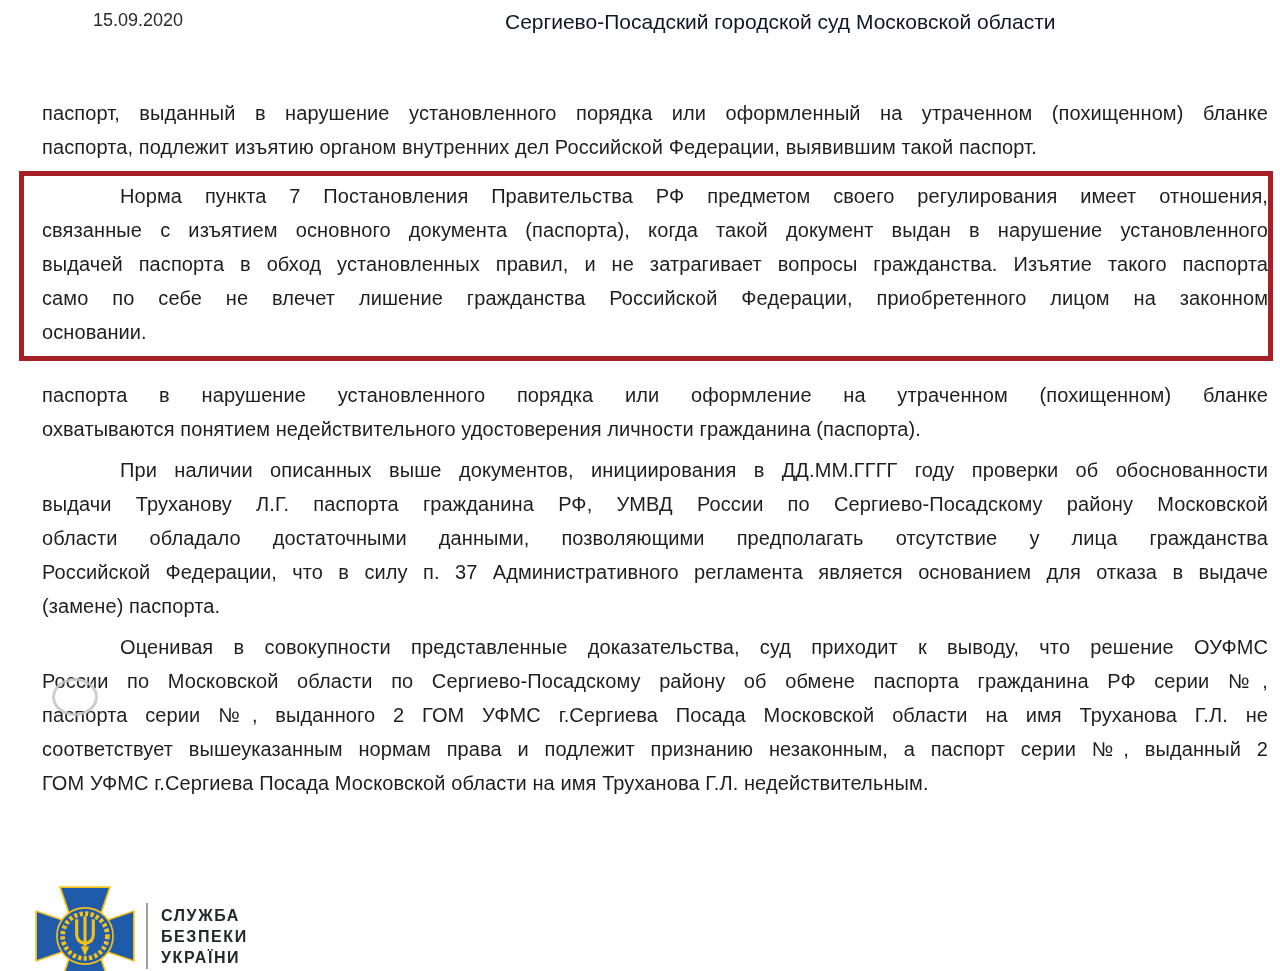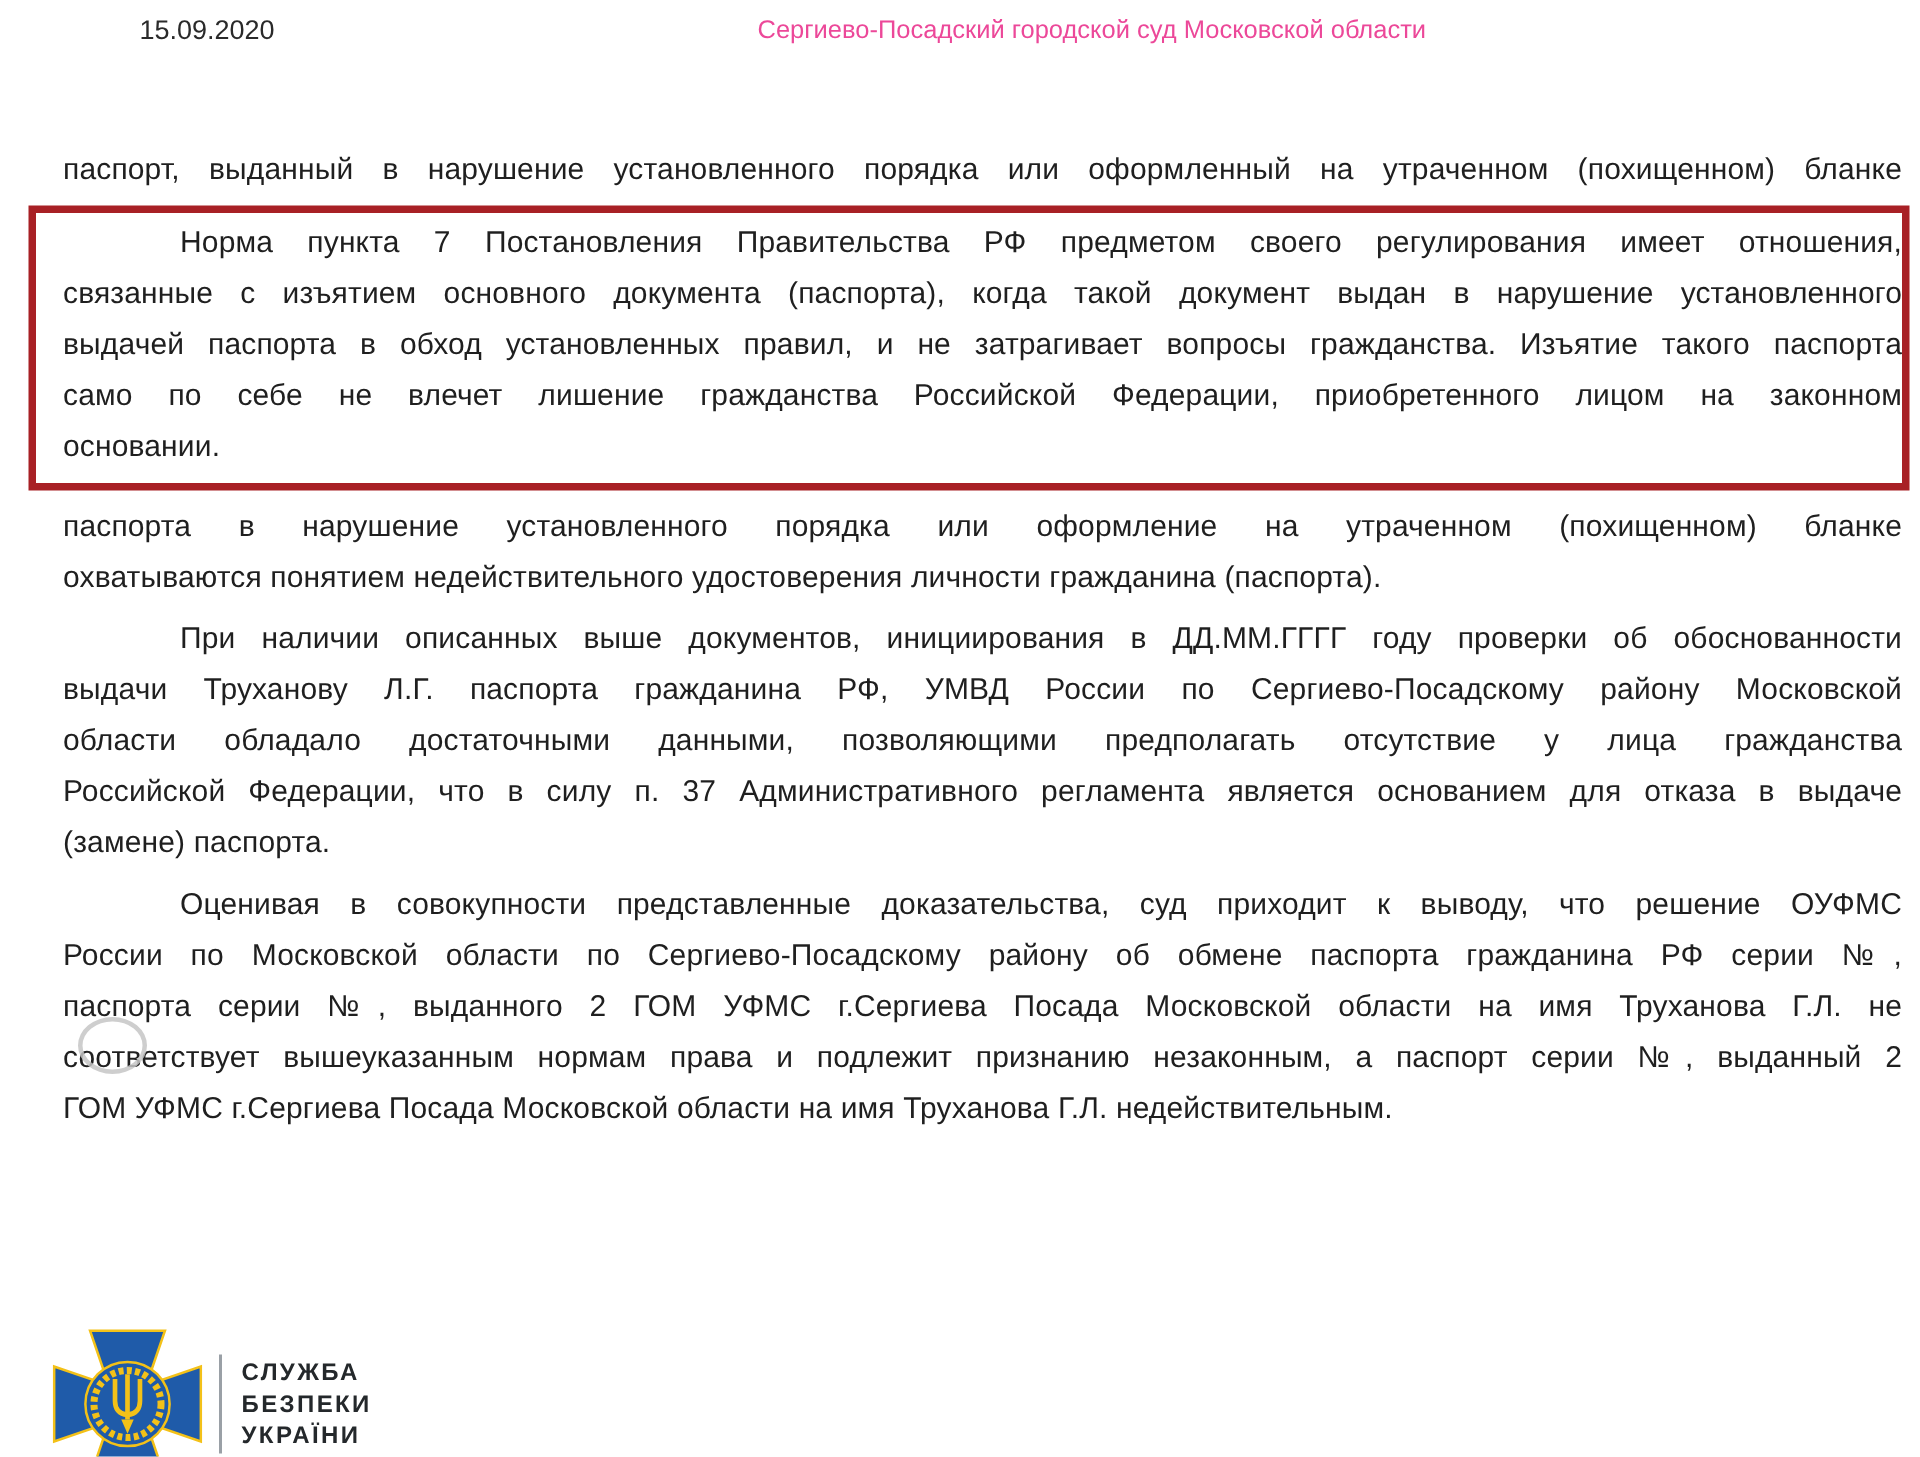--- a/index.html
+++ b/index.html
@@ -12,40 +12,40 @@
     overflow: hidden;
   }
 
   
   .hdr-date {
     position: absolute; left: 93px; top: 10px;
     font-size: 18px; color: #2a2a2a;
   }
   .hdr-court {
     position: absolute; left: 505px; top: 10px;
-    font-size: 17px; color: #ec4899;
+    font-size: 21px; color: #0f172a;
   }
 
   
   .doc-body {
     position: absolute; left: 42px; top: 96px; width: 1226px;
     font-size: 20px; line-height: 34px;
     letter-spacing: 0.1px;
   }
   .para { margin: 0 0 7px 0; }
   .line {
     height: 34px; overflow: hidden;
     text-align: justify;
     text-align-last: justify;
   }
   .line.last { text-align-last: left; }
   .line.indent { text-indent: 78px; }
 
   .highlight-box {
-    margin: 0 -5px 7px -23px;
+    margin: 0 -5px 17px -23px;
     border: 5px solid var(--hl, #a82025);
     padding: 3px 0 7px 18px;
     background: transparent;
   }
   .highlight-box .para { margin: 0; }
 
   
   .punch-ring {
     position: absolute; left: 52px; top: 678px;
     width: 40px; height: 32px;
@@ -75,20 +75,21 @@
 </style>
 </head>
 <body>
 
 <div class="hdr-date">15.09.2020</div>
 <div class="hdr-court">Сергиево-Посадский городской суд Московской области</div>
 
 <div class="doc-body">
     <div class="para">
       <div class="line">паспорт, выданный в нарушение установленного порядка или оформленный на утраченном (похищенном) бланке</div>
+      <div class="line last">паспорта, подлежит изъятию органом внутренних дел Российской Федерации, выявившим такой паспорт.</div>
     </div>
     <div class="highlight-box">
       <div class="para">
         <div class="line indent">Норма пункта 7 Постановления Правительства РФ предметом своего регулирования имеет отношения,</div>
         <div class="line">связанные с изъятием основного документа (паспорта), когда такой документ выдан в нарушение установленного</div>
         <div class="line">выдачей паспорта в обход установленных правил, и не затрагивает вопросы гражданства. Изъятие такого паспорта</div>
         <div class="line">само по себе не влечет лишение гражданства Российской Федерации, приобретенного лицом на законном</div>
         <div class="line last">основании.</div>
       </div>
     </div>

